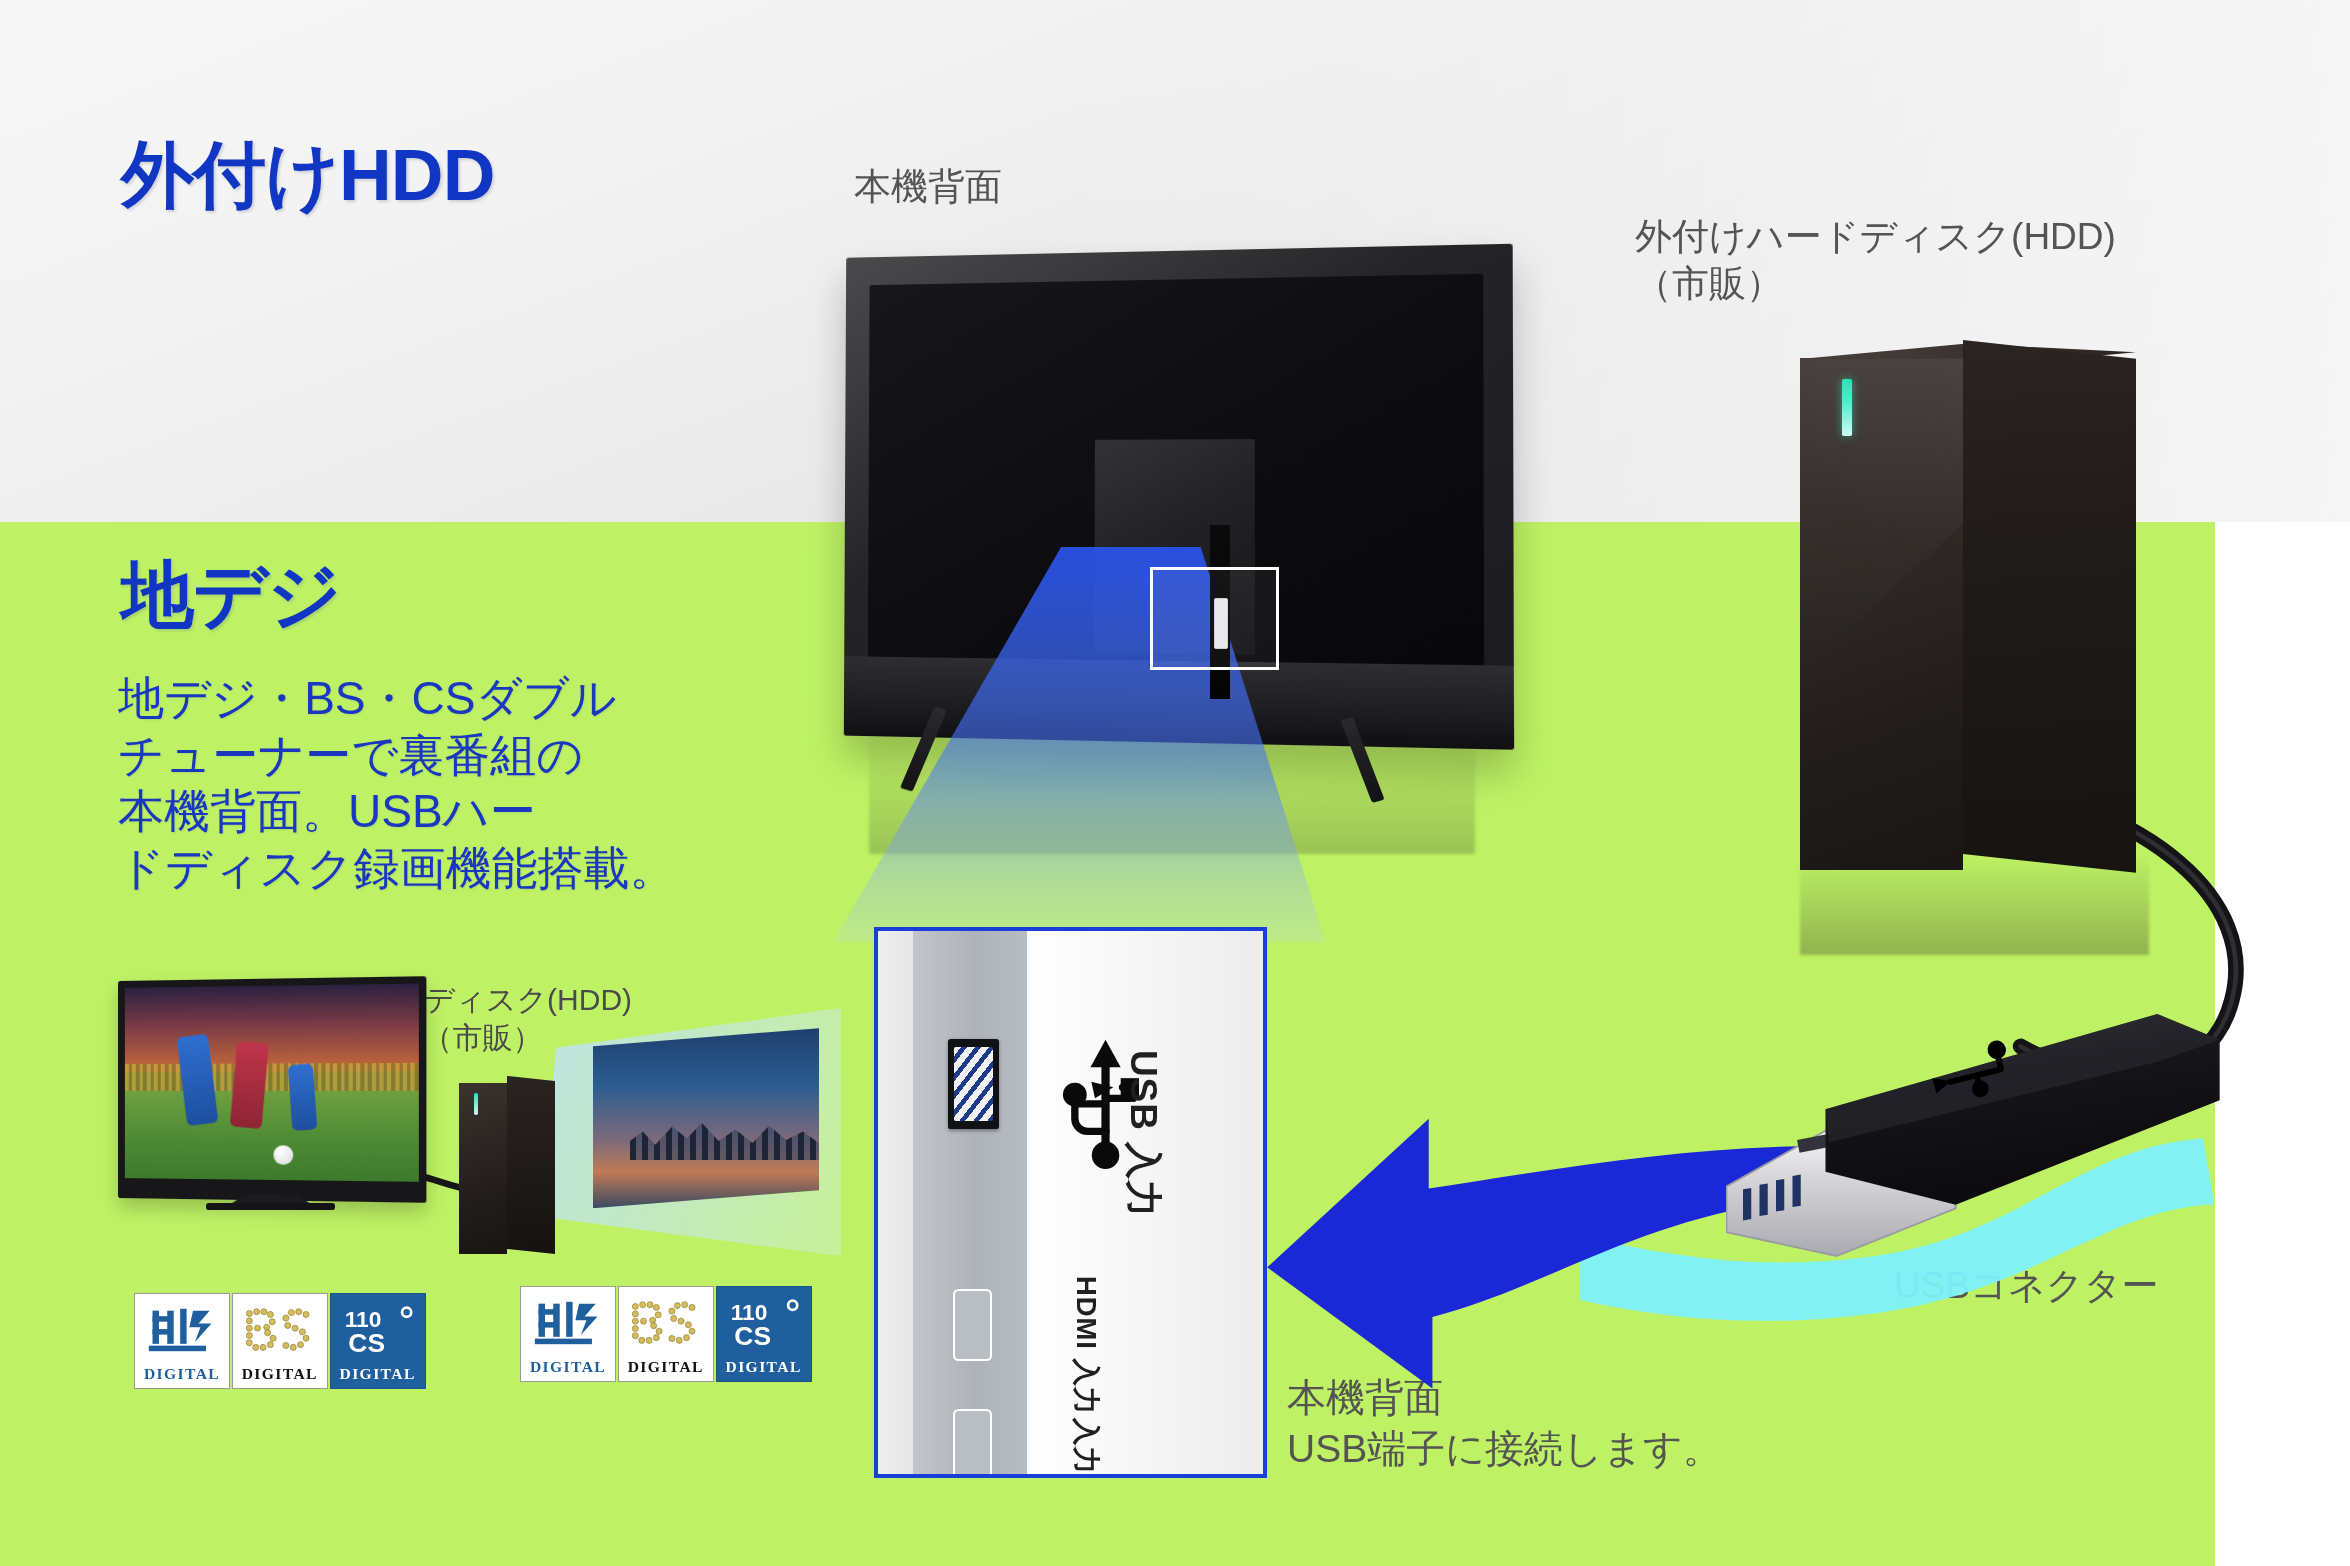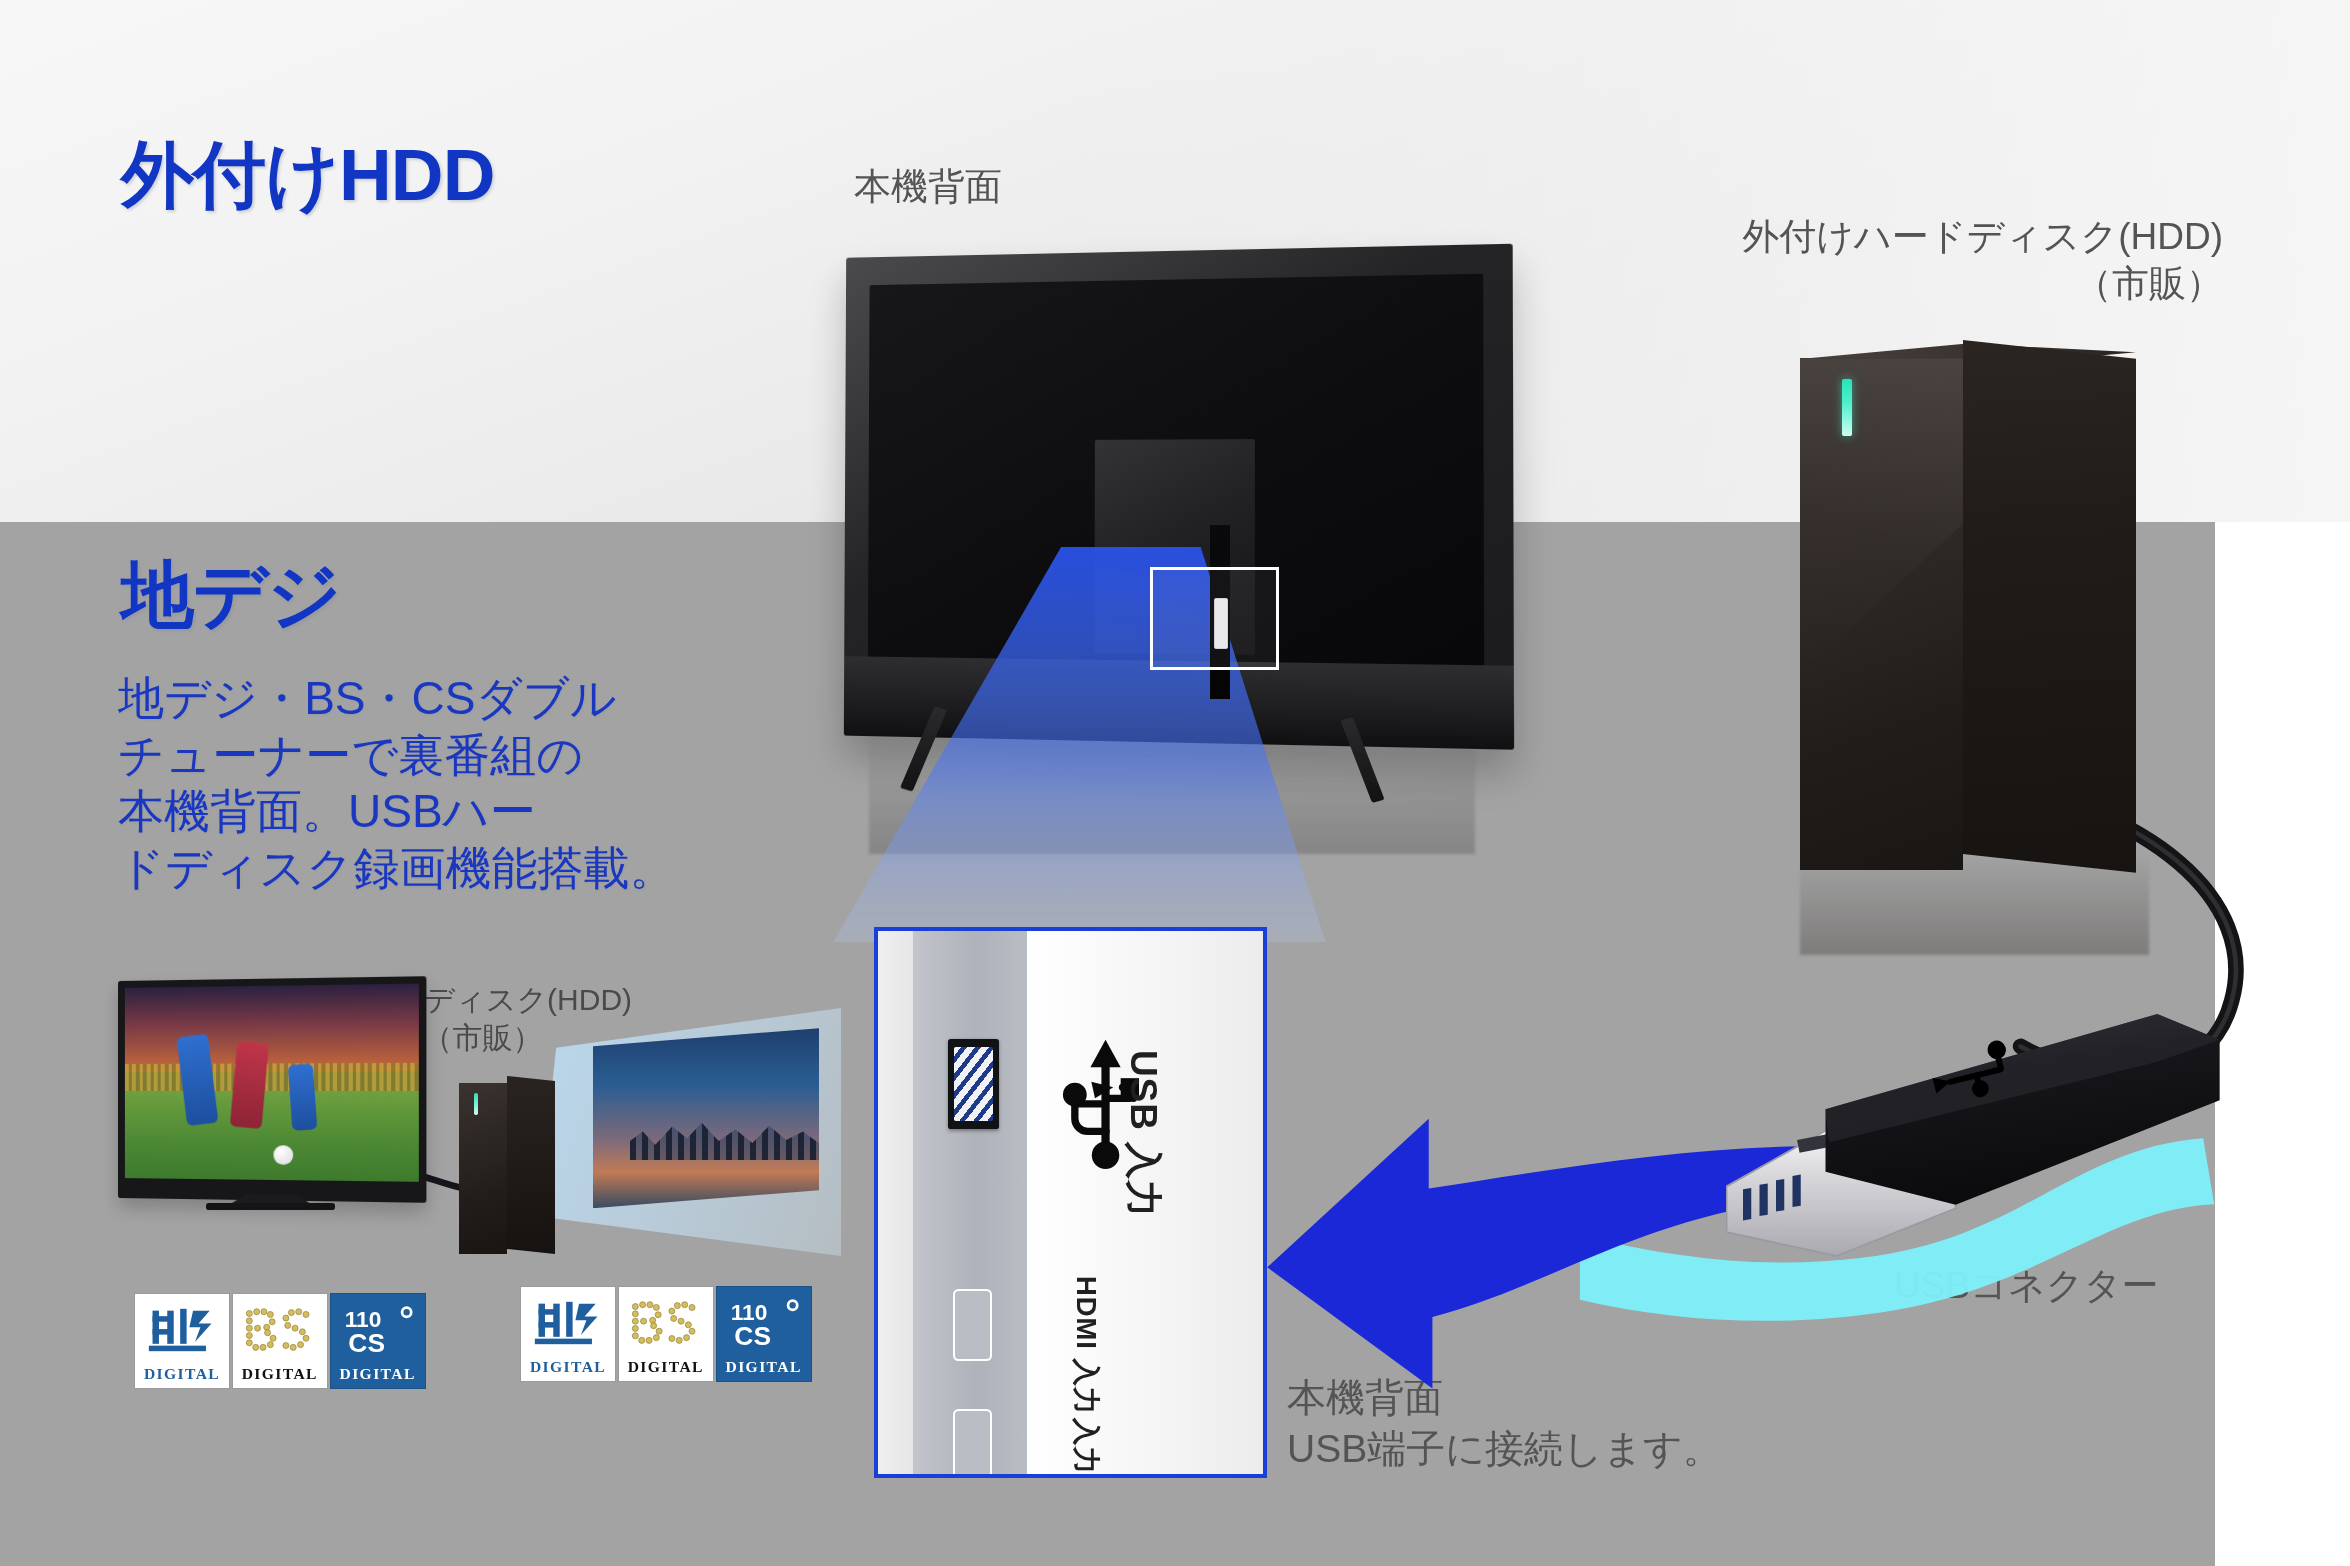--- a/index.html
+++ b/index.html
@@ -9,21 +9,21 @@
     height: 1567px;
     overflow: hidden;
     background: #ffffff;
     font-family: "Liberation Sans", "DejaVu Sans", sans-serif;
   }
 
   #stage {
     position: relative;
     width: 2215px;
     height: 1567px;
-    background: #a3a3a3;
+    background: #bef264;
   }
 
   
   .gray-band {
     position: absolute;
     left: 0; top: 0;
     width: 2351px; height: 522px;
     background: linear-gradient(160deg,#f7f7f7 0%, #f2f2f2 28%, #e8e8e8 62%, #e1e1e1 100%);
   }
   .gray-band-fade {
@@ -66,21 +66,21 @@
 
   
   .caption {
     position: absolute;
     color: #545454;
     font-size: 35px;
     line-height: 1.28;
     white-space: pre;
   }
   #cap-rear-top   { left: 854px;  top: 163px; font-size: 37px; }
-  #cap-hdd-right  { left: 1635px; top: 213px; font-size: 37px; text-align: right; width: 588px; white-space: pre-line;}
+  #cap-hdd-right  { left: 1635px; top: 213px; font-size: 37px; text-align: left; width: 588px; white-space: pre-line;}
   #cap-usb-conn   { left: 1894px; top: 1262px; font-size: 37px; }
   #cap-rear-usb   { left: 1287px; top: 1372px; font-size: 39px; line-height: 1.32; white-space: pre-line; }
   #cap-hdd-small  { left: 331px;  top: 981px; font-size: 30px; text-align: center; width: 303px; white-space: pre-line; color:#4a4a4a;}
 
   
   #tv-main { position: absolute; left: 845px; top: 257px; width: 652px; height: 588px; }
   .tv-body {
     position: absolute; left: 0; top: 0; width: 643px; height: 478px;
     background: linear-gradient(150deg,#4a4a4c 0%, #3a3a3c 18%, #242426 40%, #1a1a1c 100%);
     transform: perspective(2204px) rotateY(-11deg) rotateX(1.5deg);

